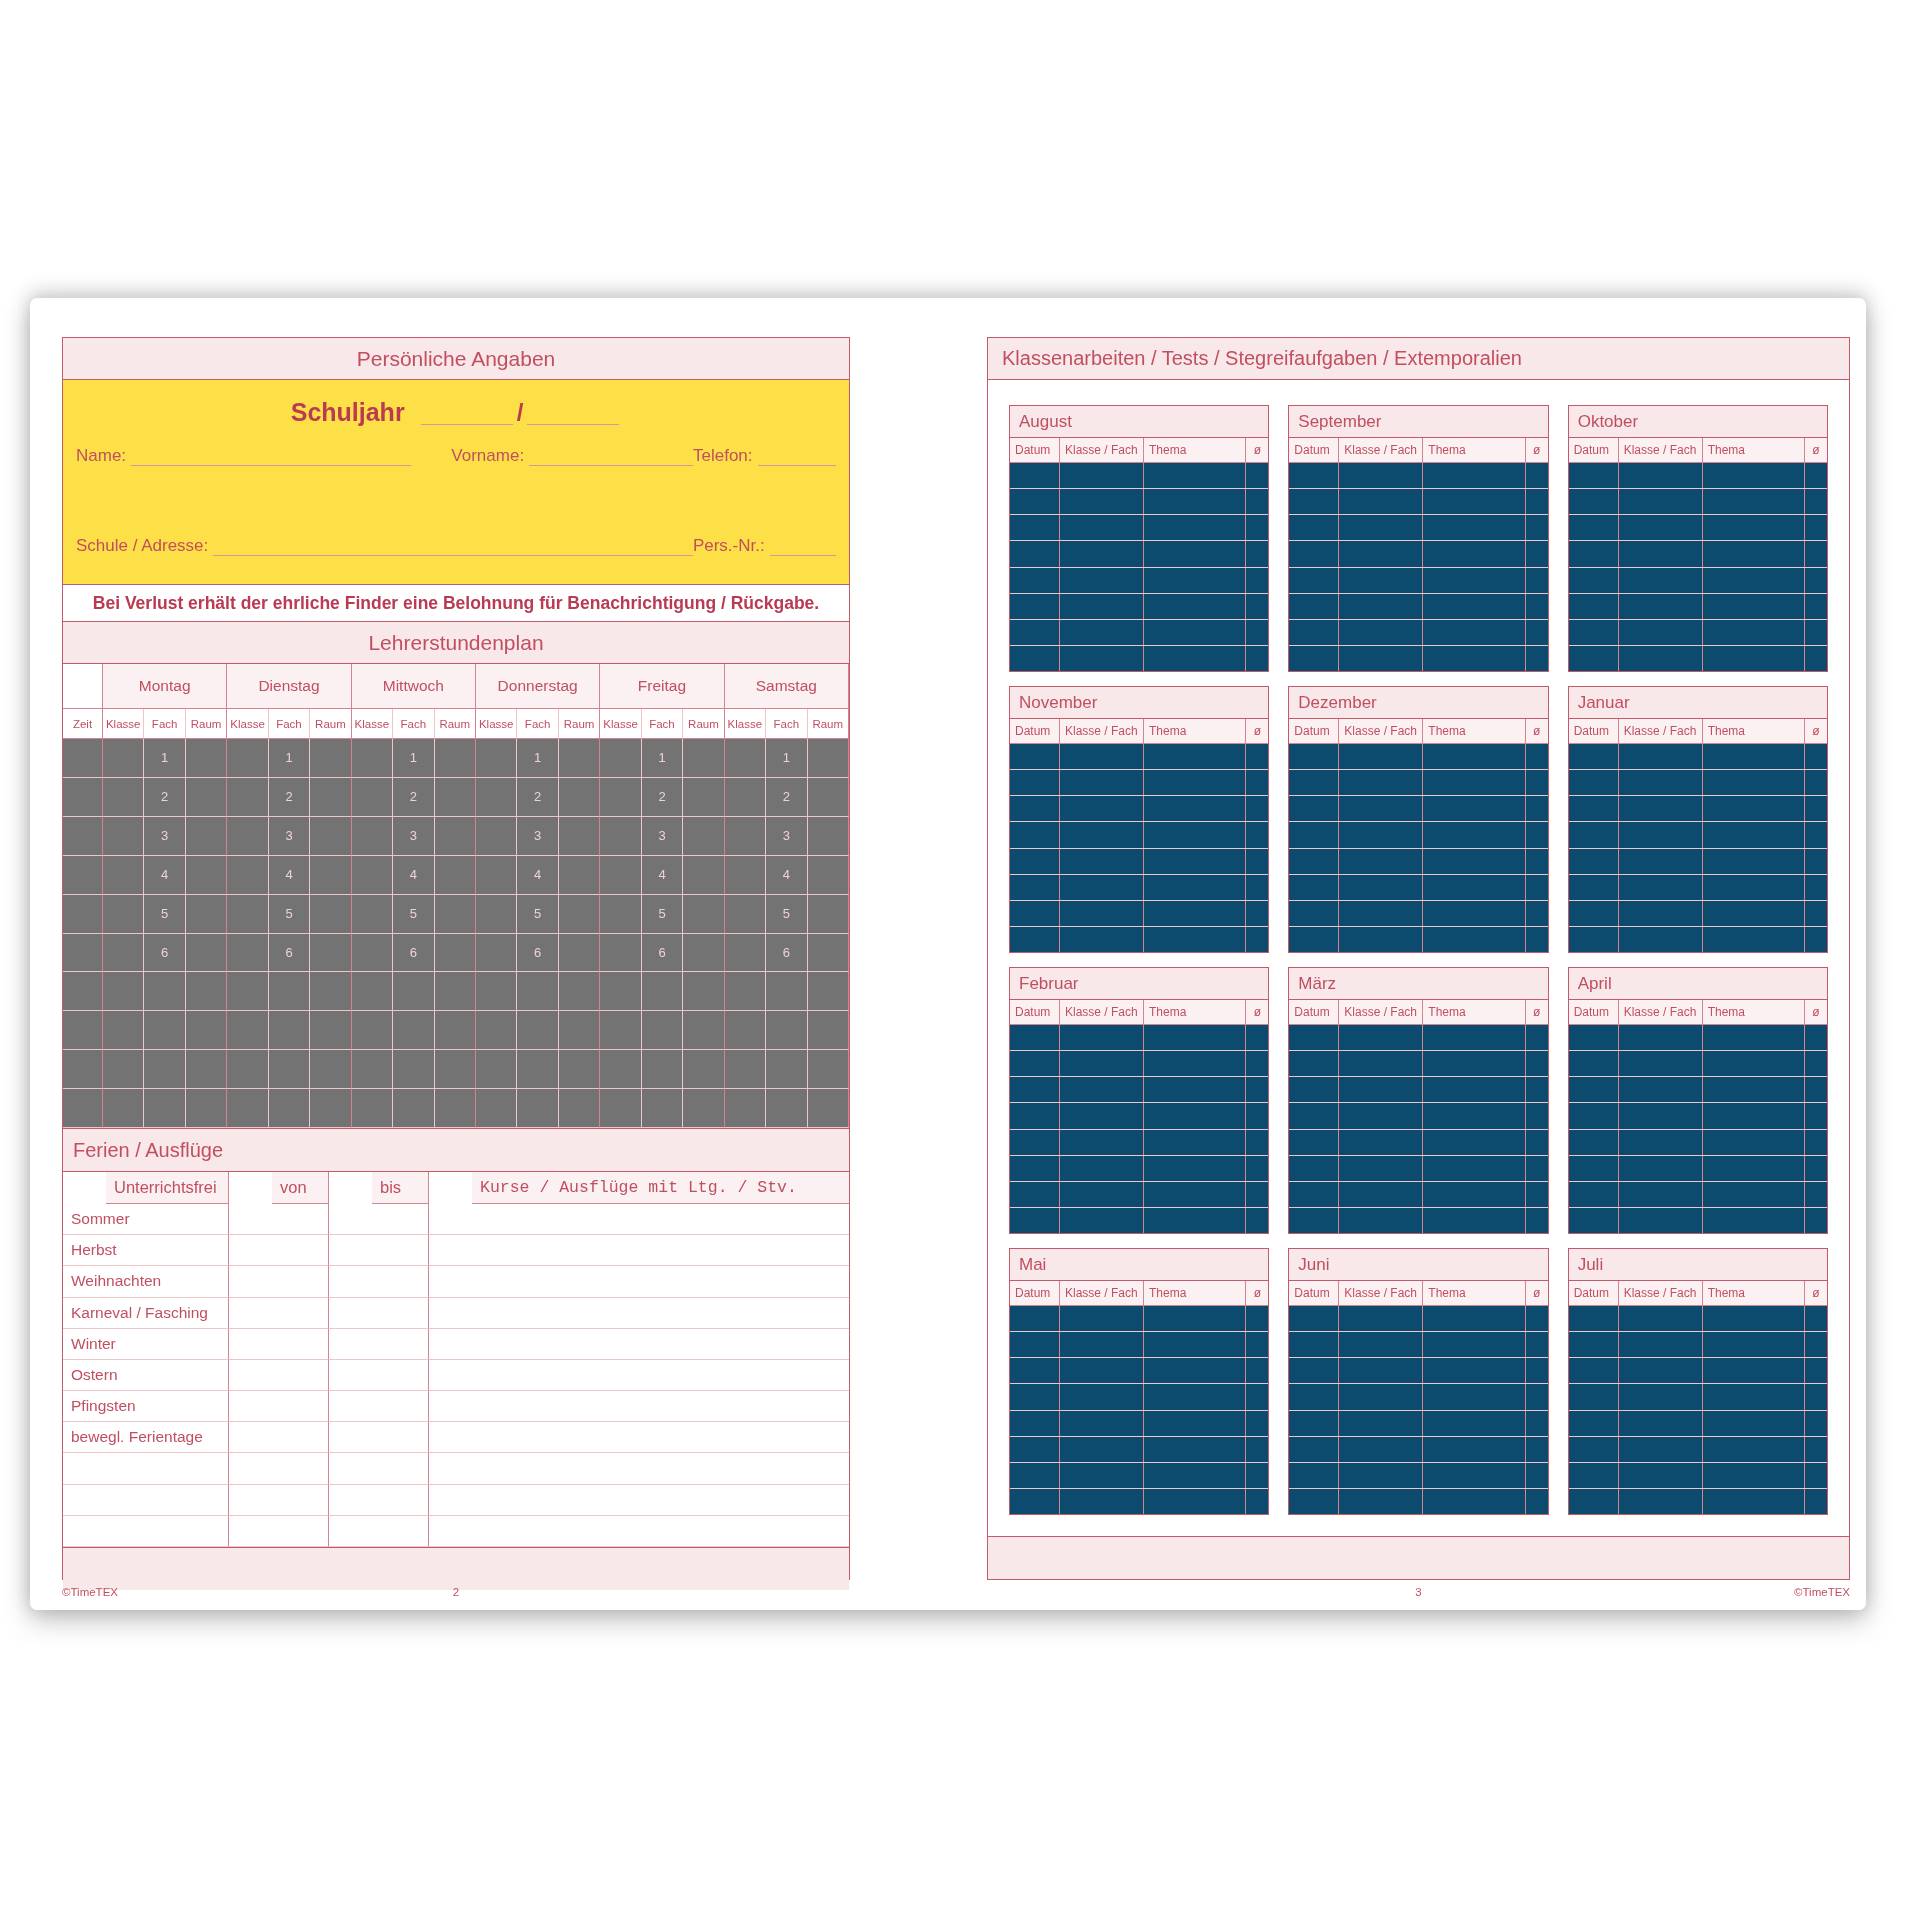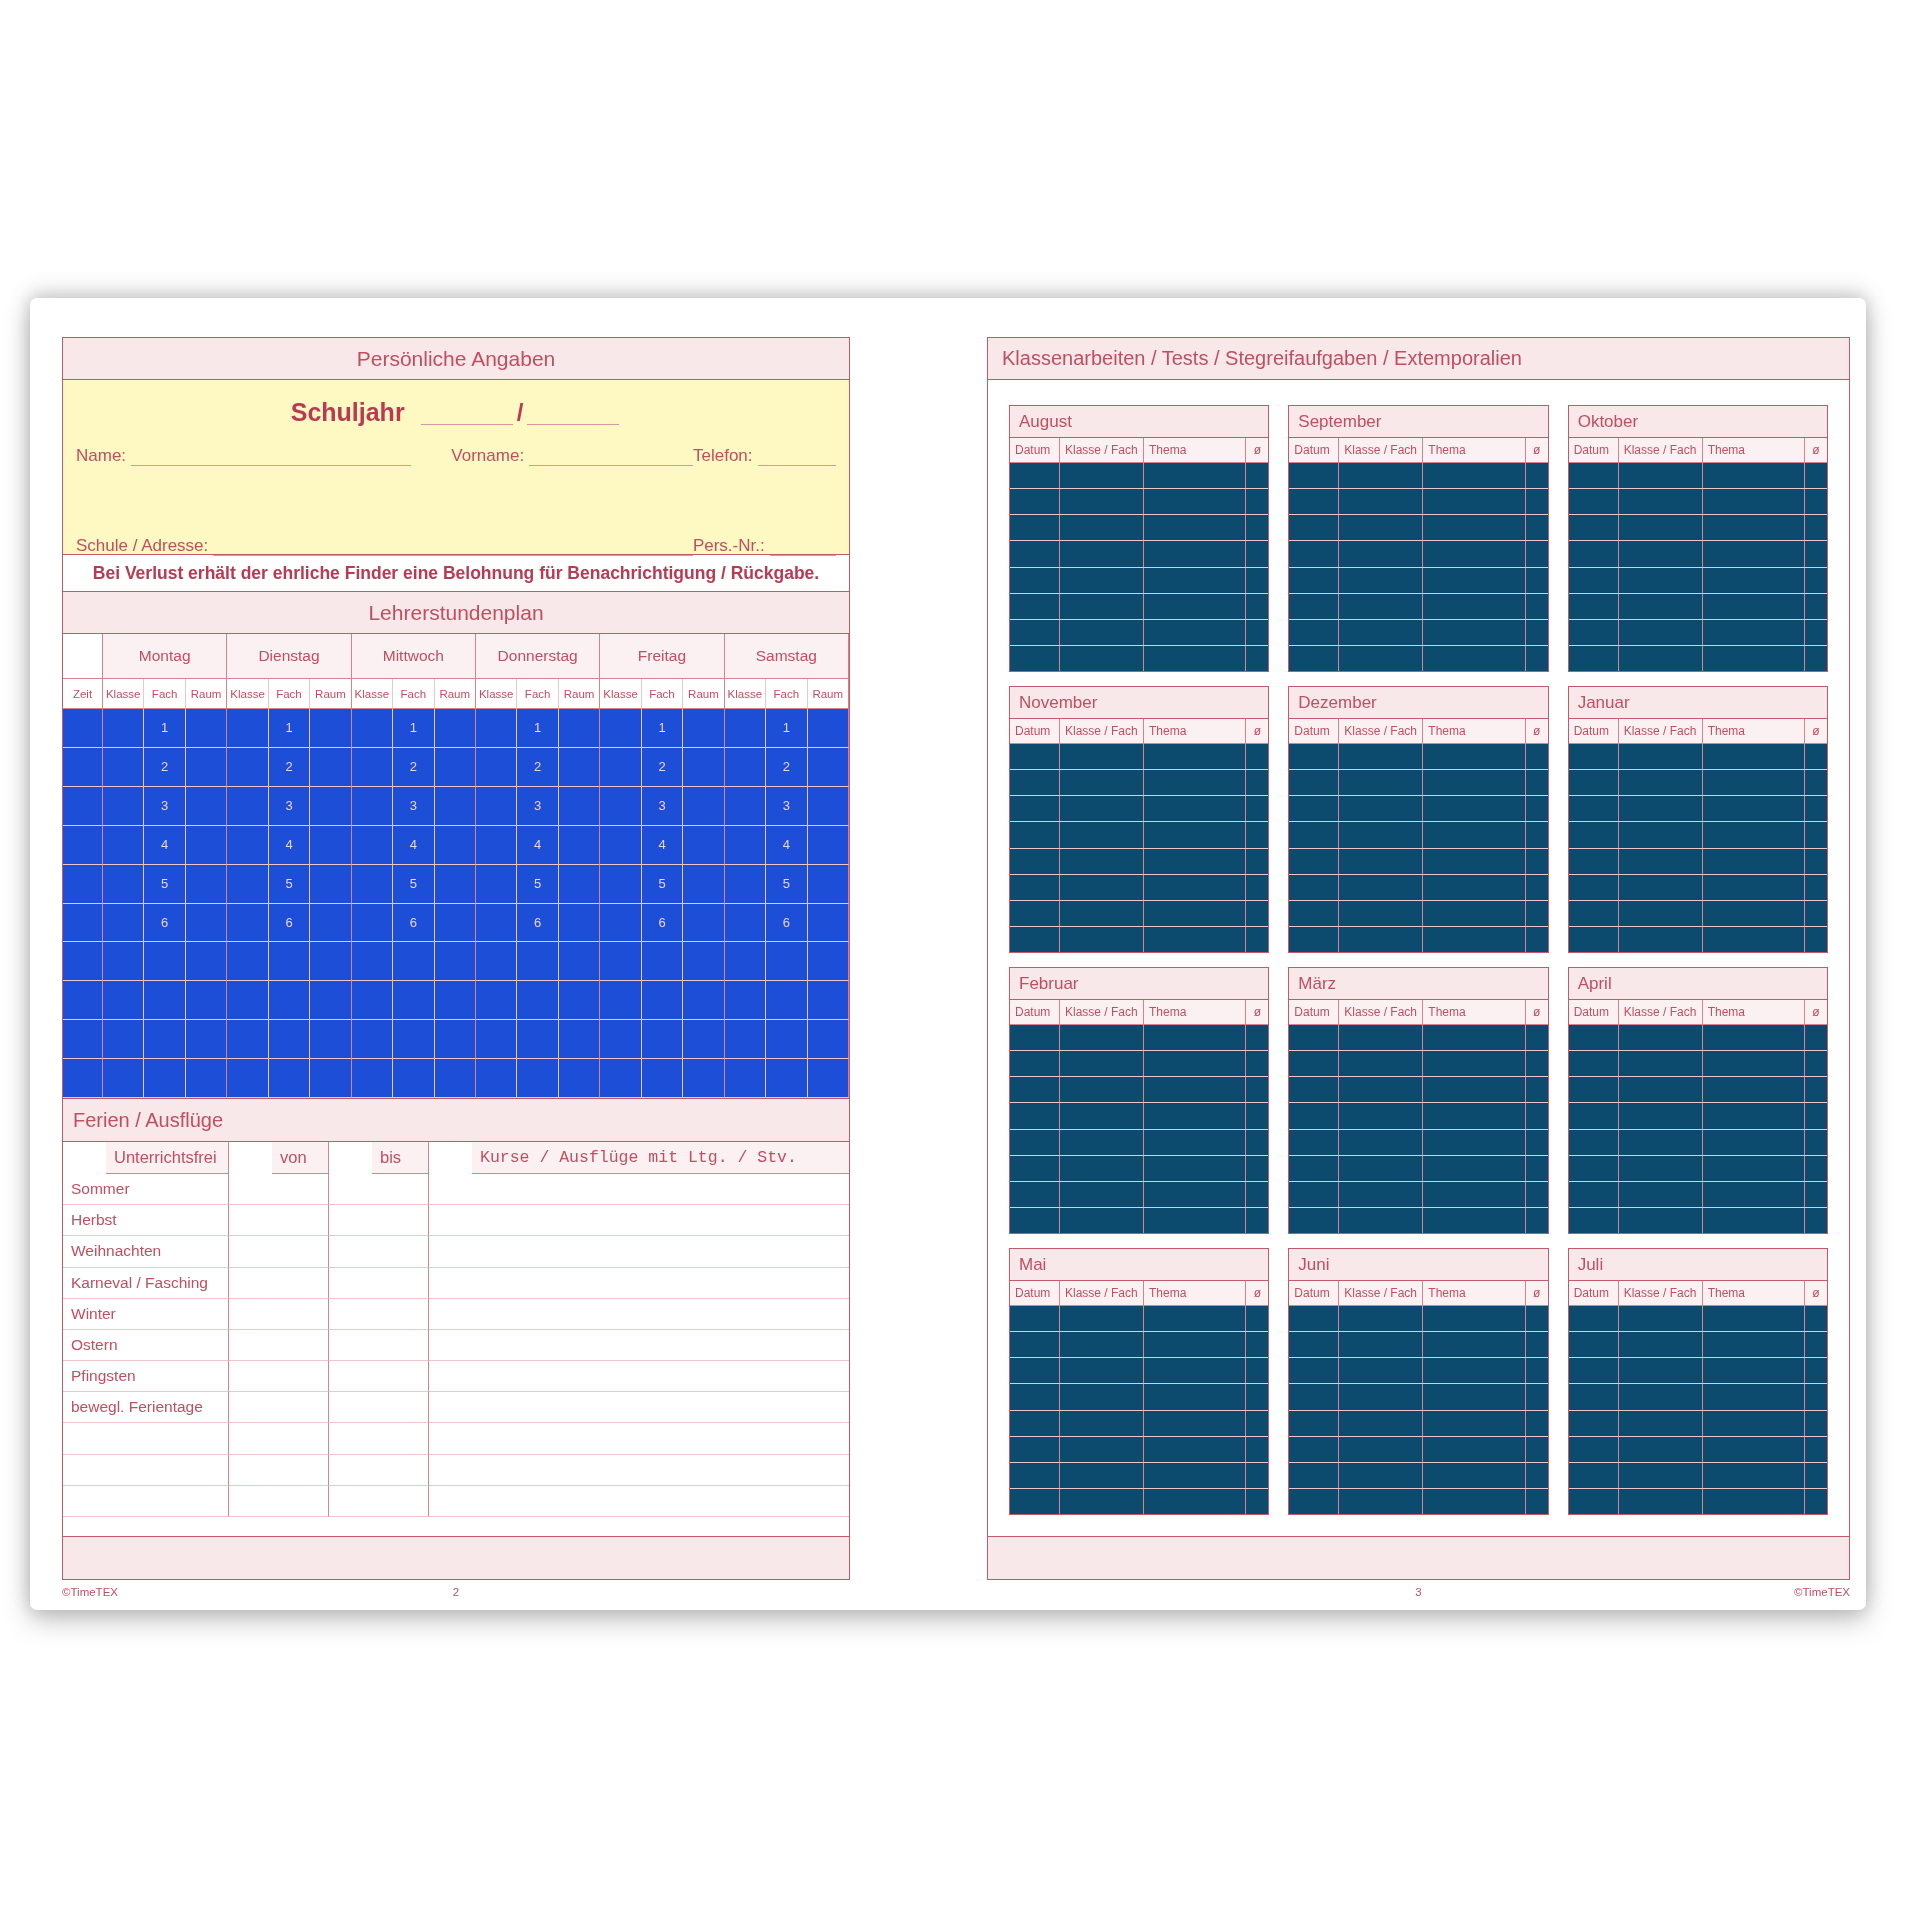--- a/index.html
+++ b/index.html
@@ -19,38 +19,38 @@
          box-shadow:0 10px 26px rgba(90,90,90,.38), 0 -8px 20px rgba(90,90,90,.18), 0 0 14px rgba(120,120,120,.15);padding-left:31px;}
   .page{position:absolute; top:39px; height:1243px; border:1.5px solid var(--bs); background:#fff; display:flex; flex-direction:column;}
   .pl{left:32px; width:788px;}
   .pr{left:957px; width:863px;}
   .sec-b{border-bottom:1.5px solid var(--bs);}
   .band{background:var(--band); display:flex; align-items:center; flex:none;}
   .band.center{justify-content:center;}
   .band span{font-size:21px;}
   .h42{height:42px;}
   
-  .personal{height:175px; position:relative; flex:none; background:#fef9c3;}
+  .personal{height:205px; position:relative; flex:none; background:#fde047;}
   .sjrow{position:absolute; left:0; right:0; top:18px; display:flex; justify-content:center; align-items:flex-end;}
   .sj{font-weight:bold; color:var(--redb); font-size:25px; margin-right:14px;}
   .sjline{width:92px; border-bottom:1.4px solid var(--lu); height:20px; margin:0 2px 2px 2px;}
   .sjslash{font-weight:bold; color:var(--redb); font-size:24px; margin:0 2px;}
   .frow{position:absolute; left:0; right:0; display:flex; align-items:flex-start; padding:0 13px; height:26px;}
   .r1{top:66px;} .r2{top:111px;} .r3{top:156px;}
   .fg{display:flex; align-items:flex-end;}
   .fg .lbl{font-size:17px; white-space:nowrap; margin-right:5px;}
   .fg .line{flex:1; border-bottom:1.2px solid var(--lu); height:14px;}
   .g-name{width:340px;} .g-vorname{width:245px; margin-left:40px;}
   .g-right{width:145px; margin-left:auto;}
   .g-wide{width:625px;}
   
   .notice{height:37px; display:flex; align-items:center; justify-content:center; flex:none; background:#fff;}
   .notice span{font-size:17.5px; font-weight:bold; color:var(--redb);}
   
-  .tt{display:grid; grid-template-columns:40px repeat(18,1fr); grid-template-rows:45px 30px repeat(10,1fr); height:465px; flex:none; background:#1d4ed8;}
+  .tt{display:grid; grid-template-columns:40px repeat(18,1fr); grid-template-rows:45px 30px repeat(10,1fr); height:465px; flex:none; background:#737373;}
   .tt-c{border-right:1px solid var(--bl); border-bottom:1px solid var(--bl); display:flex; align-items:center; justify-content:center; overflow:hidden;}
   .tt-c.sepr{border-right:1px solid var(--bm);}
   .tt-corner{border-right:1px solid var(--bm)!important; border-bottom:1px solid var(--bm)!important; background:#fff;}
   .tt-day{grid-column:span 3; background:var(--band2); font-size:15.5px; border-right:1px solid var(--bm)!important; border-bottom:1px solid var(--bm)!important;}
   .tt-colh{font-size:11.5px; border-bottom:1px solid var(--bm)!important; background:#fff;}
   .tt-num{color:var(--faint); font-size:13px;}
   
   .fer-title{height:43px; padding-left:10px;}
   .fer-title span{font-size:20px;}
   .fer{display:grid; grid-template-columns:166px 100px 100px 1fr; grid-template-rows:32px repeat(11,1fr); height:375px; flex:none; background:#fff;}

